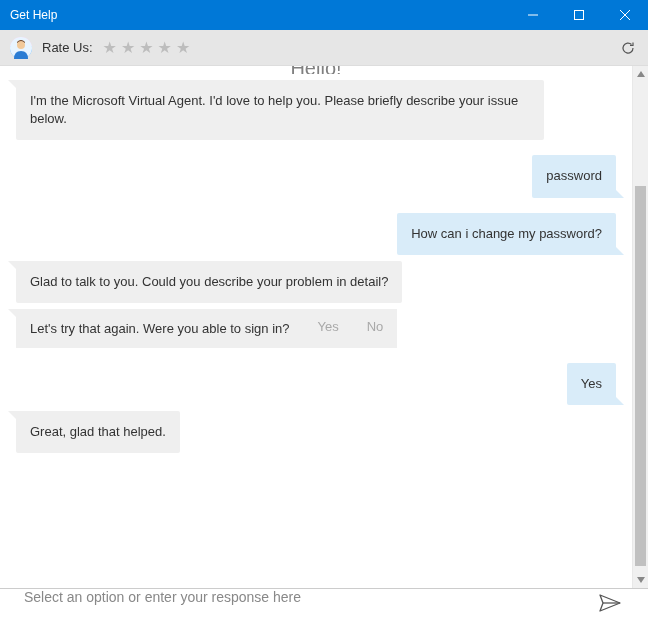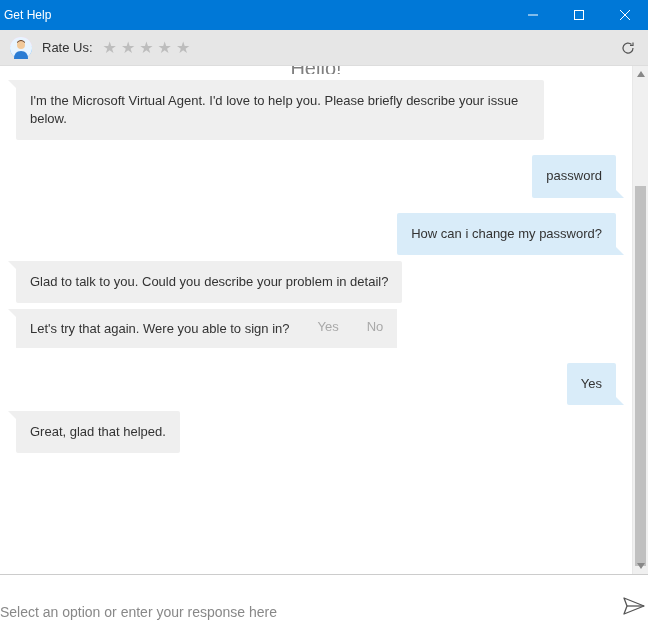--- a/index.html
+++ b/index.html
@@ -13,21 +13,21 @@
     overflow: hidden;
     font-size: 13px;
     color: #333;
   }
   .titlebar {
     background: #0078d7;
     color: #fff;
     height: 30px;
     display: flex;
     align-items: center;
-    padding-left: 4px;
+    padding-left: 10px;
     font-size: 12px;
   }
   .titlebar .title { flex: 1; }
   .win-controls { display: flex; height: 100%; }
   .win-btn {
     width: 46px;
     display: flex;
     align-items: center;
     justify-content: center;
     color: #fff;
@@ -177,24 +177,24 @@
   }
   .agent-block .q { padding: 12px 14px; color: #333; }
   .agent-block .opt {
     padding: 10px 14px;
     color: #a9a9a9;
     cursor: pointer;
   }
 
   .inputbar {
     border-top: 1px solid #ccc;
-    height: 46px;
-    display: flex;
-    align-items: flex-end;
-    padding: 0 0;
+    height: 32px;
+    display: flex;
+    align-items: flex-start;
+    padding: 0 24px;
   }
   .inputbar input {
     flex: 1;
     border: none;
     outline: none;
     font-size: 14px;
     font-family: inherit;
     color: #333;
   }
   .inputbar input::placeholder { color: #888; }

